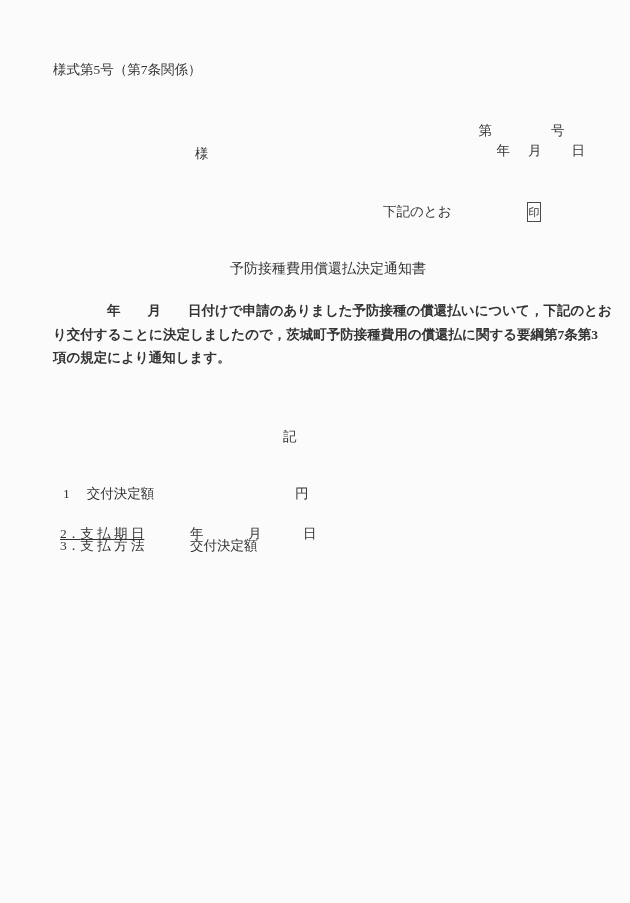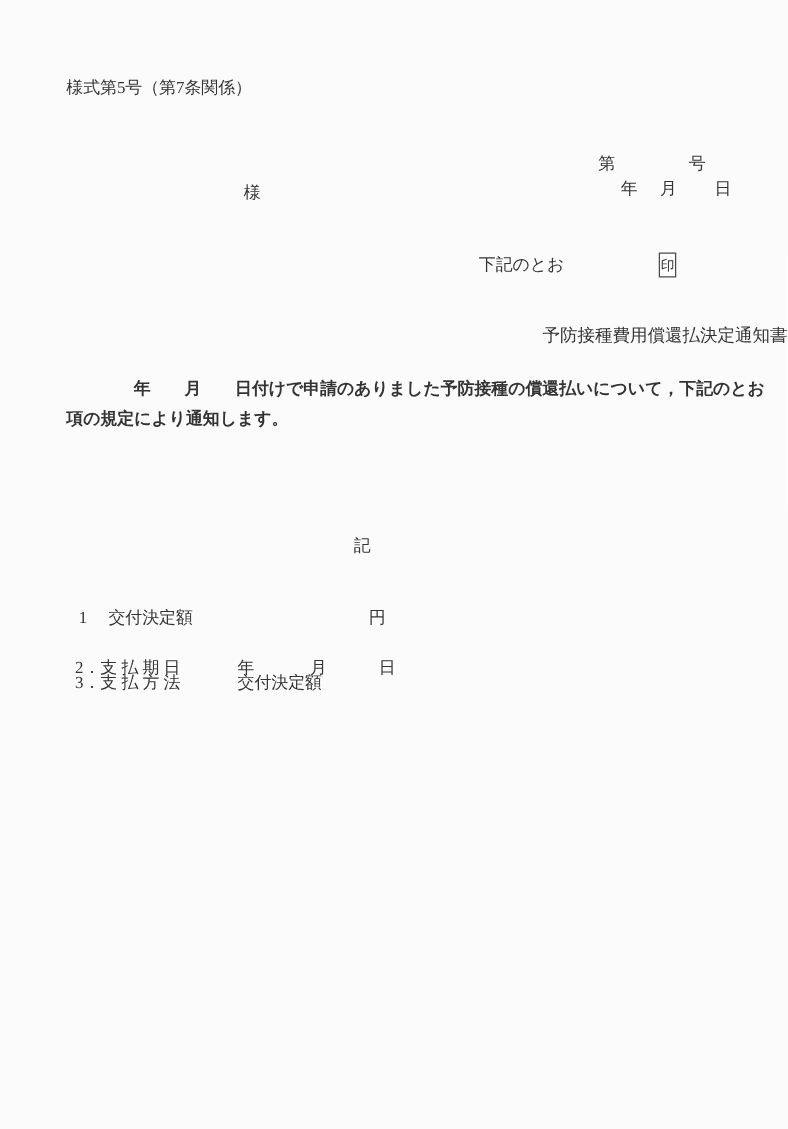--- a/index.html
+++ b/index.html
@@ -39,42 +39,42 @@
     display: flex;
     align-items: center;
     justify-content: center;
     font-size: 11px;
     background: #fdfdfd;
   }
   .doc-title {
     position: absolute;
     left: 26px; top: 260px;
     width: 604px;
-    text-align: right;
+    text-align: center;
     font-size: 14px;
     white-space: pre;
   }
   .body-text {
     position: absolute;
     left: 53px; top: 299px;
     width: 540px;
   }
   .body-text > div {
     white-space: pre;
     line-height: 23.5px;
     font-weight: bold;
   }
   .record-heading { left: 283px; top: 429px; }
   .item-row {
     position: absolute;
     height: 18px;
     width: 420px;
   }
   .item-row-1 { left: 63px; top: 485px; }
-  .item-row-2 { left: 60px; top: 525px; }
+  .item-row-2 { left: 60px; top: 525px; text-decoration: underline; }
   .item-row-3 { left: 60px; top: 537px; }
   .item-label-1 { margin-left: 17px; }
   .item-unit-1 { position: absolute; left: 232px; top: 0; }
   .item-date-y { position: absolute; left: 130px; top: 0; }
   .item-date-m { position: absolute; left: 188px; top: 0; }
   .item-date-d { position: absolute; left: 243px; top: 0; }
   .item-value-3 { position: absolute; left: 130px; top: 0; }
 </style>
 </head>
 <body>
@@ -96,20 +96,21 @@
   <div class="abs sender-name">下記のとお</div>
 
   <div class="seal-box">
     <span>印</span>
   </div>
 
   <div class="doc-title">予防接種費用償還払決定通知書</div>
 
   <div class="body-text">
     <div>　　　　年　　月　　日付けで申請のありました予防接種の償還払いについて，下記のとお</div>
+    <div>り交付することに決定しましたので，茨城町予防接種費用の償還払に関する要綱第7条第3</div>
     <div>項の規定により通知します。</div>
   </div>
 
   <div class="abs record-heading">記</div>
 
   <div class="item-row item-row-1">
     <span>1</span><span class="item-label-1">交付決定額</span>
     <span class="item-unit-1">円</span>
   </div>
 

